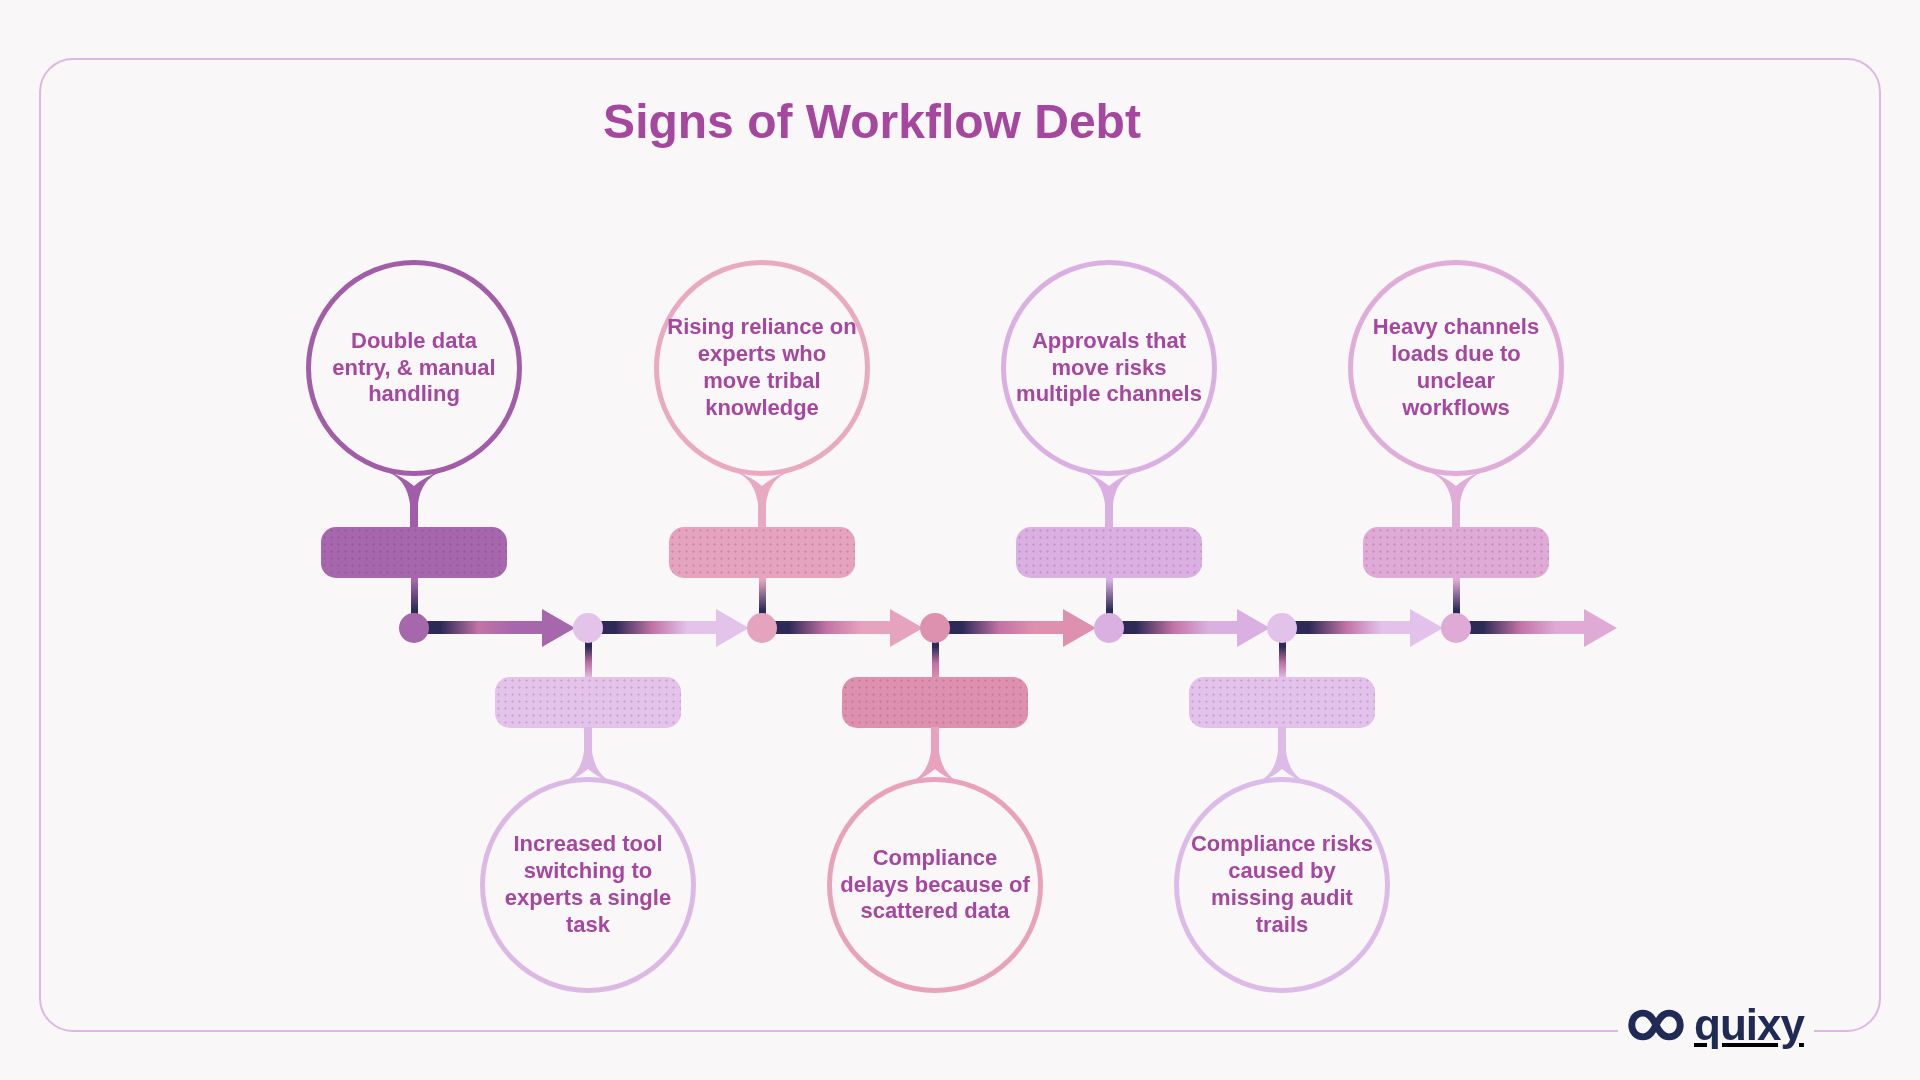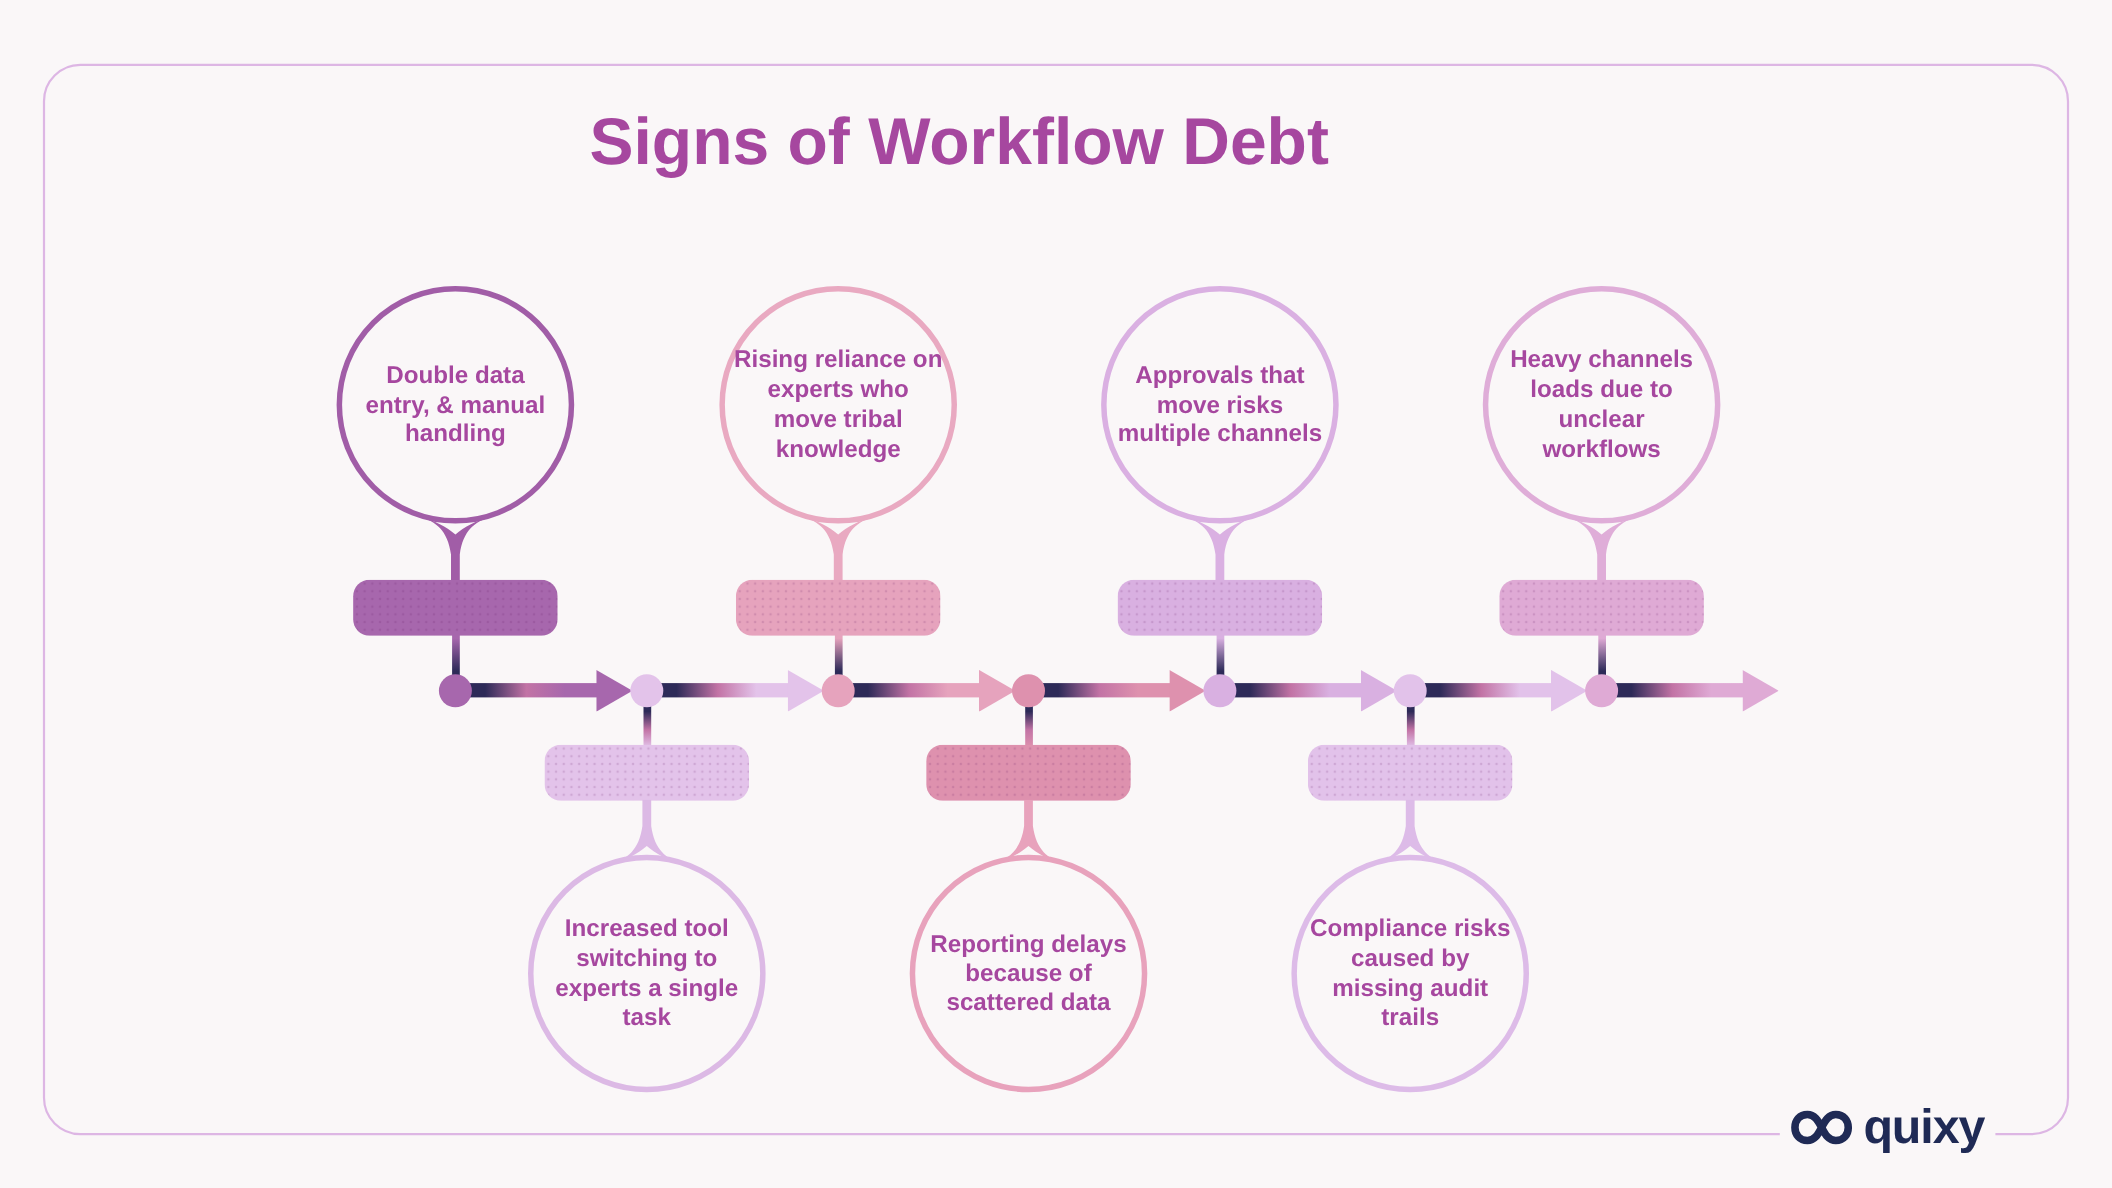--- a/index.html
+++ b/index.html
@@ -12,21 +12,21 @@
   .card {
     position:absolute; left:39px; top:58px; width:1842px; height:974px;
     border:2px solid var(--card-border,#ddb6e4);
     border-radius:34px;
     background:var(--background,#faf7f8);
   }
 
   .title {
     position:absolute; left:0; top:94px; width:1744px;
     text-align:center;
-    font-size:60px; font-weight:bold;
+    font-size:48px; font-weight:bold;
     color:var(--heading-color,#a6479f);
     letter-spacing:0px;
   }
 
   
   .item { position:absolute; top:0; width:0; height:1080px; }
 
   .circle {
     position:absolute; left:-108px; width:216px; height:216px;
     border:5px solid var(--border); border-radius:50%;
@@ -77,21 +77,21 @@
   .item.bottom .stem   { top:638px; height:44px;
     background:linear-gradient(180deg, var(--gradient-dark,#2d2a58) 20%, var(--gradient-mid,#c273a5) 58%, var(--fill) 94%); }
   .item.bottom .bar    { top:677px; }
   .item.bottom .funnel { top:727px; transform:scaleY(-1); }
   .item.bottom .circle { top:777px; }
 
   
   .logo {
     position:absolute; left:1618px; top:996px; height:58px;
     display:flex; align-items:center; gap:10px;
-    padding:0 10px; background:var(--background,#faf7f8); z-index:5;
+    padding:0 10px; background:var(--background,#faf7f8); z-index:5;text-decoration:underline;
   }
   .logo-text {
     font-size:44px; font-weight:bold; color:var(--brand-color,#1f2a55);
     letter-spacing:-1px;
   }
   .logo svg { display:block; }
 </style>
 </head>
 <body>
 
@@ -144,21 +144,21 @@
   </div>
 
   <div class="item bottom" style="left: 935px; --border: #e8a2bc; --fill: #de91ae;">
     <div class="dot"></div>
     <div class="stem"></div>
     <div class="bar"></div>
     <svg class="funnel" viewBox="0 0 64 58">
         <path fill="currentColor" d="M0,0 C14,4 25,12 28,34 L28,58 L36,58 L36,34 C39,12 50,4 64,0 C51,3 40,9 32,16 C24,9 13,3 0,0 Z"></path>
       </svg>
     <div class="circle">
-      <div class="label">Reporting delays because of scattered data</div>
+      <div class="label">Compliance delays because of scattered data</div>
     </div>
     <div class="arrow-shaft"></div>
     <div class="arrow-head"></div>
   </div>
 
   <div class="item top" style="left: 1109px; --border: #dab0e2; --fill: #d9b0e1;">
     <div class="circle">
       <div class="label">Approvals that move risks multiple channels</div>
     </div>
     <svg class="funnel" viewBox="0 0 64 58">

